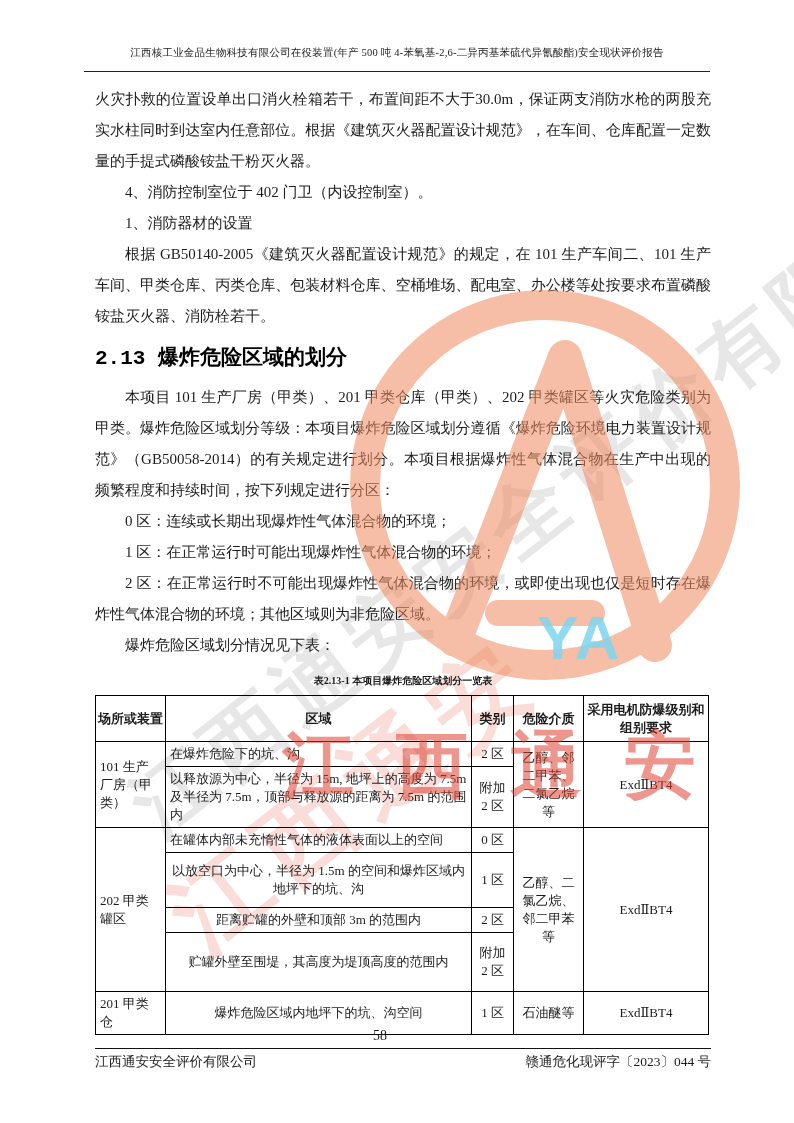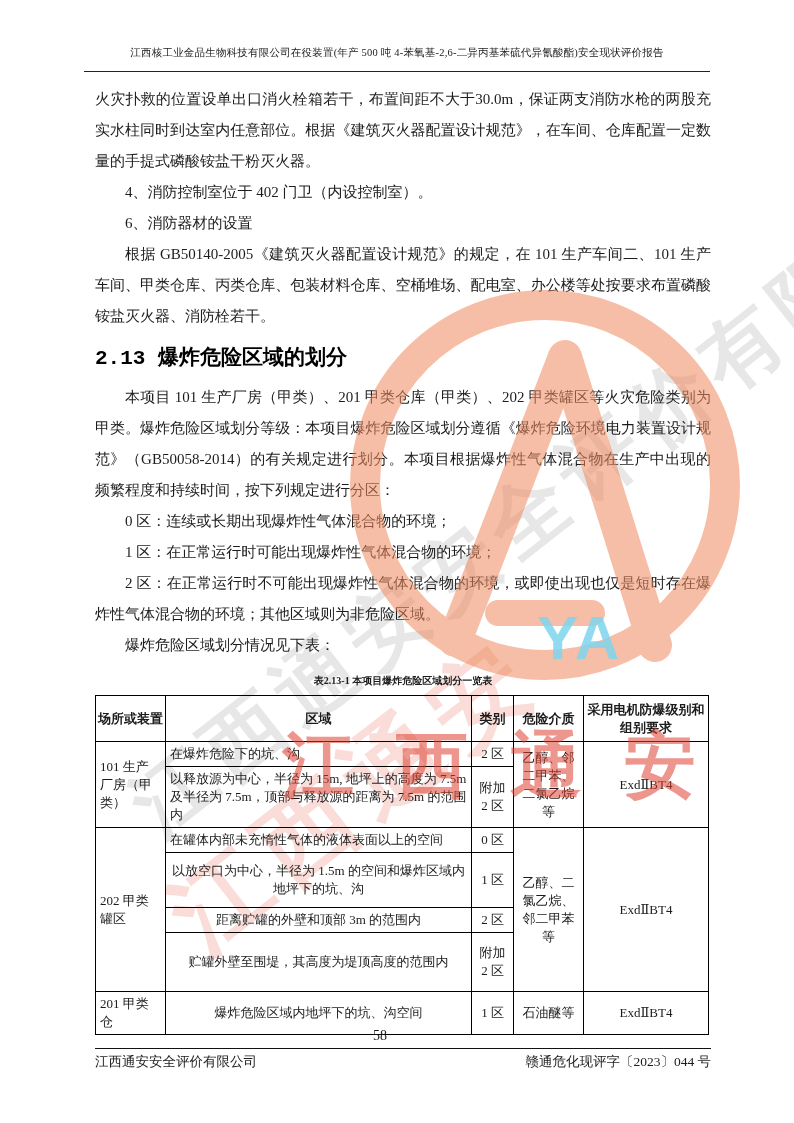--- a/index.html
+++ b/index.html
@@ -152,21 +152,21 @@
 <div class="page">
 
   <div class="hdr">江西核工业金品生物科技有限公司在役装置(年产 500 吨 4-苯氧基-2,6-二异丙基苯硫代异氰酸酯)安全现状评价报告</div>
 
   <div class="wm wm-diag-gray">江西通安安全评价有限公司</div>
   <div class="wm wm-diag-pink">江西通安</div>
 
   <div class="flow">
     <p>火灾扑救的位置设单出口消火栓箱若干，布置间距不大于30.0m，保证两支消防水枪的两股充实水柱同时到达室内任意部位。根据《建筑灭火器配置设计规范》，在车间、仓库配置一定数量的手提式磷酸铵盐干粉灭火器。</p>
     <p class="ind">4、消防控制室位于 402 门卫（内设控制室）。</p>
-    <p class="ind">6、消防器材的设置</p>
+    <p class="ind">1、消防器材的设置</p>
     <p class="ind">根据 GB50140-2005《建筑灭火器配置设计规范》的规定，在 101 生产车间二、101 生产车间、甲类仓库、丙类仓库、包装材料仓库、空桶堆场、配电室、办公楼等处按要求布置磷酸铵盐灭火器、消防栓若干。</p>
 
     <h2 class="sec">2.13 爆炸危险区域的划分</h2>
 
     <p class="ind">本项目 101 生产厂房（甲类）、201 甲类仓库（甲类）、202 甲类罐区等火灾危险类别为甲类。爆炸危险区域划分等级：本项目爆炸危险区域划分遵循《爆炸危险环境电力装置设计规范》（GB50058-2014）的有关规定进行划分。本项目根据爆炸性气体混合物在生产中出现的频繁程度和持续时间，按下列规定进行分区：</p>
     <p class="ind">0 区：连续或长期出现爆炸性气体混合物的环境；</p>
     <p class="ind">1 区：在正常运行时可能出现爆炸性气体混合物的环境；</p>
     <p class="ind">2 区：在正常运行时不可能出现爆炸性气体混合物的环境，或即使出现也仅是短时存在爆炸性气体混合物的环境；其他区域则为非危险区域。</p>
     <p class="ind">爆炸危险区域划分情况见下表：</p>
 

